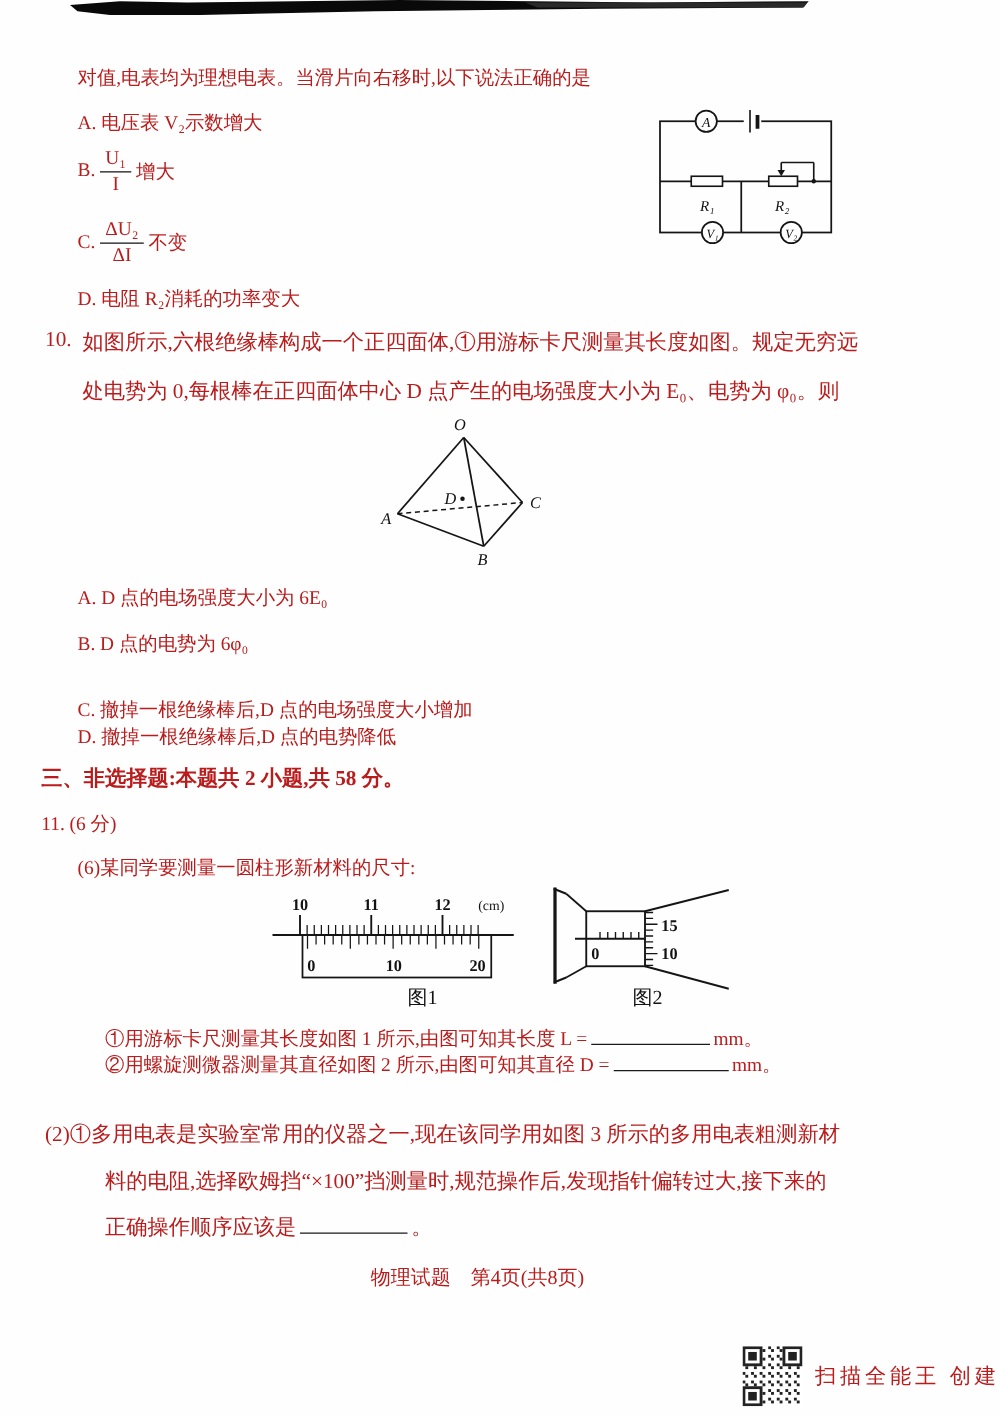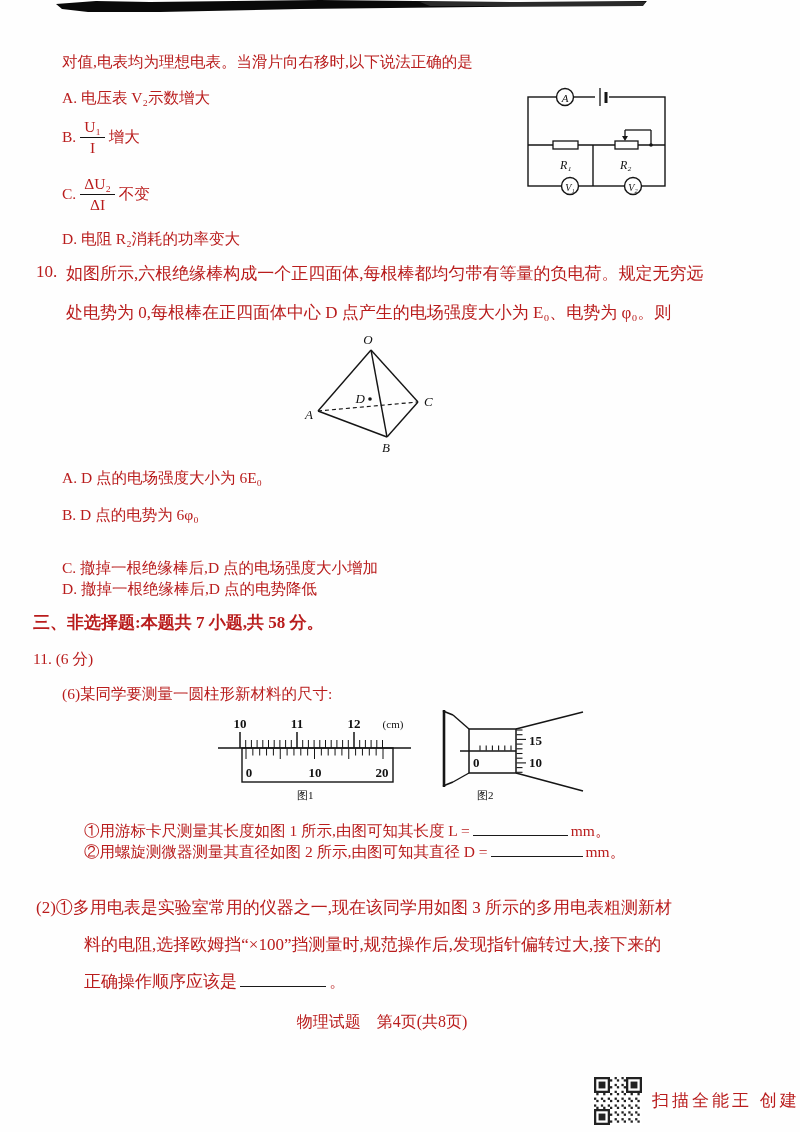--- a/index.html
+++ b/index.html
@@ -10,21 +10,21 @@
   }
   .abs{position:absolute;}
   .txt{font-size:15.5px;white-space:nowrap;color:#b91c1c;}
   .big{font-size:17px;text-align:center;}
   .bold{font-weight:bold;}
   .flexrow{display:flex;align-items:center;}
   .frac{display:inline-block;text-align:center;vertical-align:middle;margin:0 4px;}
   .frac .num{display:block;border-bottom:1.4px solid #121212;padding:0 4px 1px;line-height:1.15;}
   .frac .den{display:block;line-height:1.15;padding-top:1px;}
   .blank{display:inline-block;border-bottom:1.3px solid #1a1a1a;height:14px;vertical-align:baseline;margin:0 3px;}
-  .cap{font-size:11px;}
+  .cap{font-size:16px;margin-left:29px;}
   .wm-text{font-family:"Liberation Sans","DejaVu Sans",sans-serif;color:#b91c1c;font-size:17px;letter-spacing:3px;white-space:nowrap;}
   svg text{font-family:"Liberation Serif","DejaVu Serif",serif;fill:#121212;}
   .qr{background:#fff;}
 </style>
 </head>
 <body>
 
 <svg class="abs" style="left:0;top:0" width="800" height="18">
   <polygon points="56,4 96,1 150,2 320,0 520,2 647,1 642,6 480,7 300,9 160,12 88,12 62,9" fill="#090909"></polygon>
   <polygon points="420,2 646,2 643,6 430,6" fill="#2a2a2a"></polygon>
@@ -80,21 +80,21 @@
   <polygon points="117,56 123,56 120,61" fill="#151515"></polygon>
   <circle cx="146" cy="65" r="1.8" fill="#151515"></circle>
 
   <circle cx="65" cy="106" r="8.5" fill="#fefefe" stroke="#151515" stroke-width="1.4"></circle>
   <text x="65" y="110.5" font-size="10" font-style="italic" text-anchor="middle">V₁</text>
   <circle cx="128" cy="106" r="8.5" fill="#fefefe" stroke="#151515" stroke-width="1.4"></circle>
   <text x="128" y="110.5" font-size="10" font-style="italic" text-anchor="middle">V₂</text>
 </svg>
 
 <div class="abs txt big" style="left:36px;top:262px">10.</div>
-<div class="abs txt big" style="left:66px;top:262px">如图所示,六根绝缘棒构成一个正四面体,每根棒都均匀带有等量的负电荷。规定无穷远</div>
+<div class="abs txt big" style="left:66px;top:262px">如图所示,六根绝缘棒构成一个正四面体,①用游标卡尺测量其长度如图。规定无穷远</div>
 <div class="abs txt big" style="left:66px;top:301px">处电势为 0,每根棒在正四面体中心 D 点产生的电场强度大小为 E₀、电势为 φ₀。则</div>
 
 <svg class="abs" style="left:293px;top:333px" width="195" height="130">
   <g stroke="#151515" stroke-width="1.4" fill="none">
     <line x1="78" y1="17" x2="25" y2="78"></line>
     <line x1="78" y1="17" x2="94" y2="104"></line>
     <line x1="78" y1="17" x2="125" y2="69"></line>
     <line x1="25" y1="78" x2="94" y2="104"></line>
     <line x1="94" y1="104" x2="125" y2="69"></line>
     <line x1="25" y1="78" x2="125" y2="69" stroke-dasharray="4,3" stroke-width="1.2"></line>
@@ -105,21 +105,21 @@
   <text x="93" y="119" font-size="13" font-style="italic" text-anchor="middle">B</text>
   <text x="131" y="73" font-size="13" font-style="italic">C</text>
   <text x="72" y="70" font-size="13" font-style="italic" text-anchor="end">D</text>
 </svg>
 
 <div class="abs txt" style="left:62px;top:468px">A. D 点的电场强度大小为 6E₀</div>
 <div class="abs txt" style="left:62px;top:505px">B. D 点的电势为 6φ₀</div>
 <div class="abs txt" style="left:62px;top:558px">C. 撤掉一根绝缘棒后,D 点的电场强度大小增加</div>
 <div class="abs txt" style="left:62px;top:579px">D. 撤掉一根绝缘棒后,D 点的电势降低</div>
 
-<div class="abs txt big bold" style="left:33px;top:611px">三、非选择题:本题共 7 小题,共 58 分。</div>
+<div class="abs txt big bold" style="left:33px;top:611px">三、非选择题:本题共 2 小题,共 58 分。</div>
 
 <div class="abs txt" style="left:33px;top:649px">11. (6 分)</div>
 <div class="abs txt" style="left:62px;top:684px">(6)某同学要测量一圆柱形新材料的尺寸:</div>
 
 <svg id="caliper-svg" class="abs" style="left:215px;top:712px" width="200" height="78">
   <line x1="3" y1="36" x2="196" y2="36" stroke="#151515" stroke-width="1.5"></line>
   <g id="cal-main" stroke="#151515">
       <line x1="25" y1="36" x2="25" y2="20" stroke-width="1.5"></line>
       <line x1="30.7" y1="36" x2="30.7" y2="28" stroke-width="1"></line>
       <line x1="36.4" y1="36" x2="36.4" y2="28" stroke-width="1"></line>

